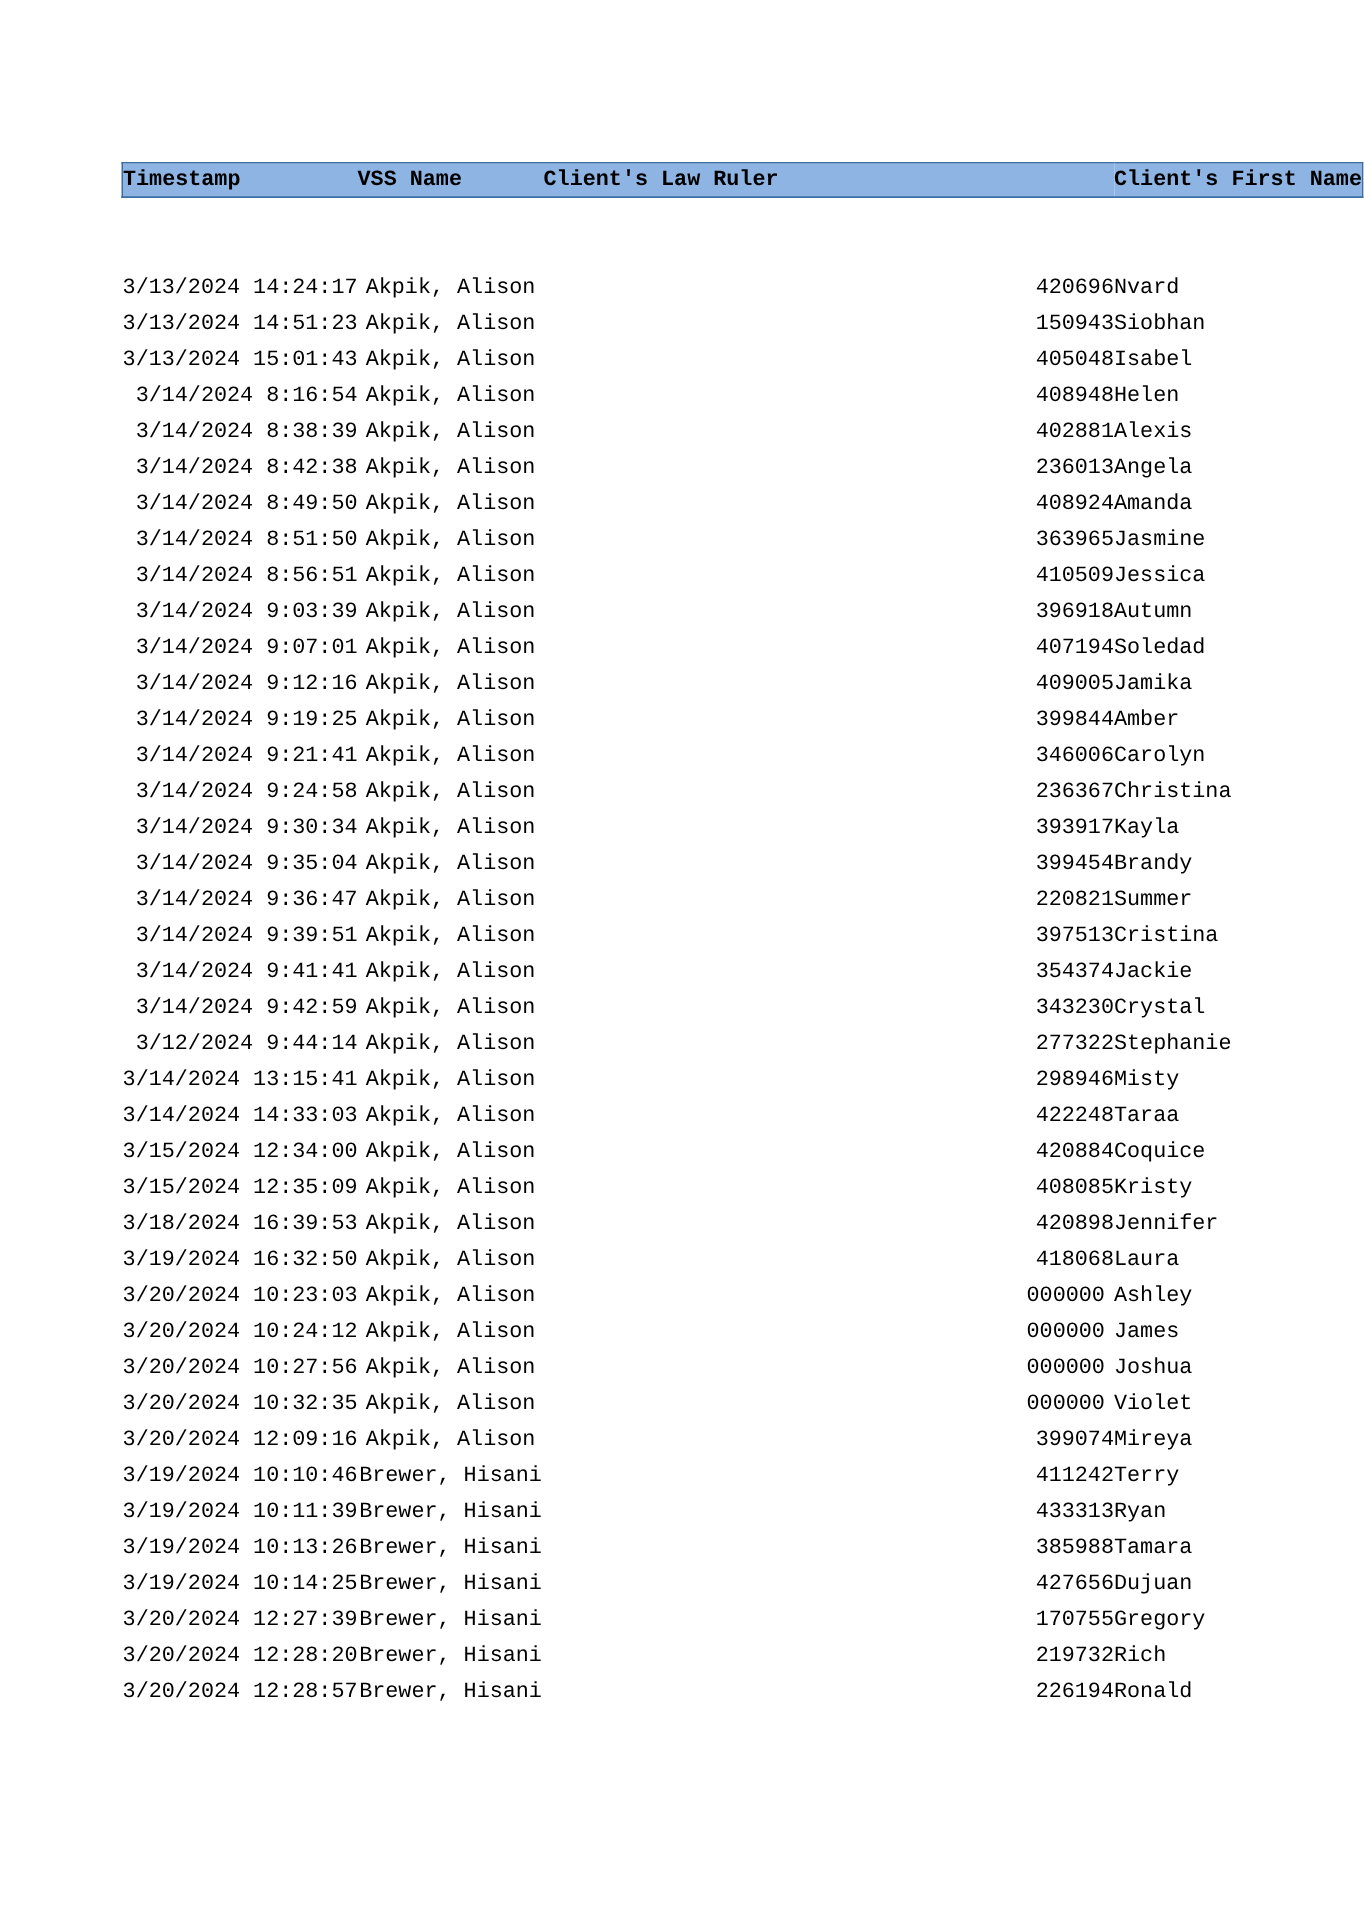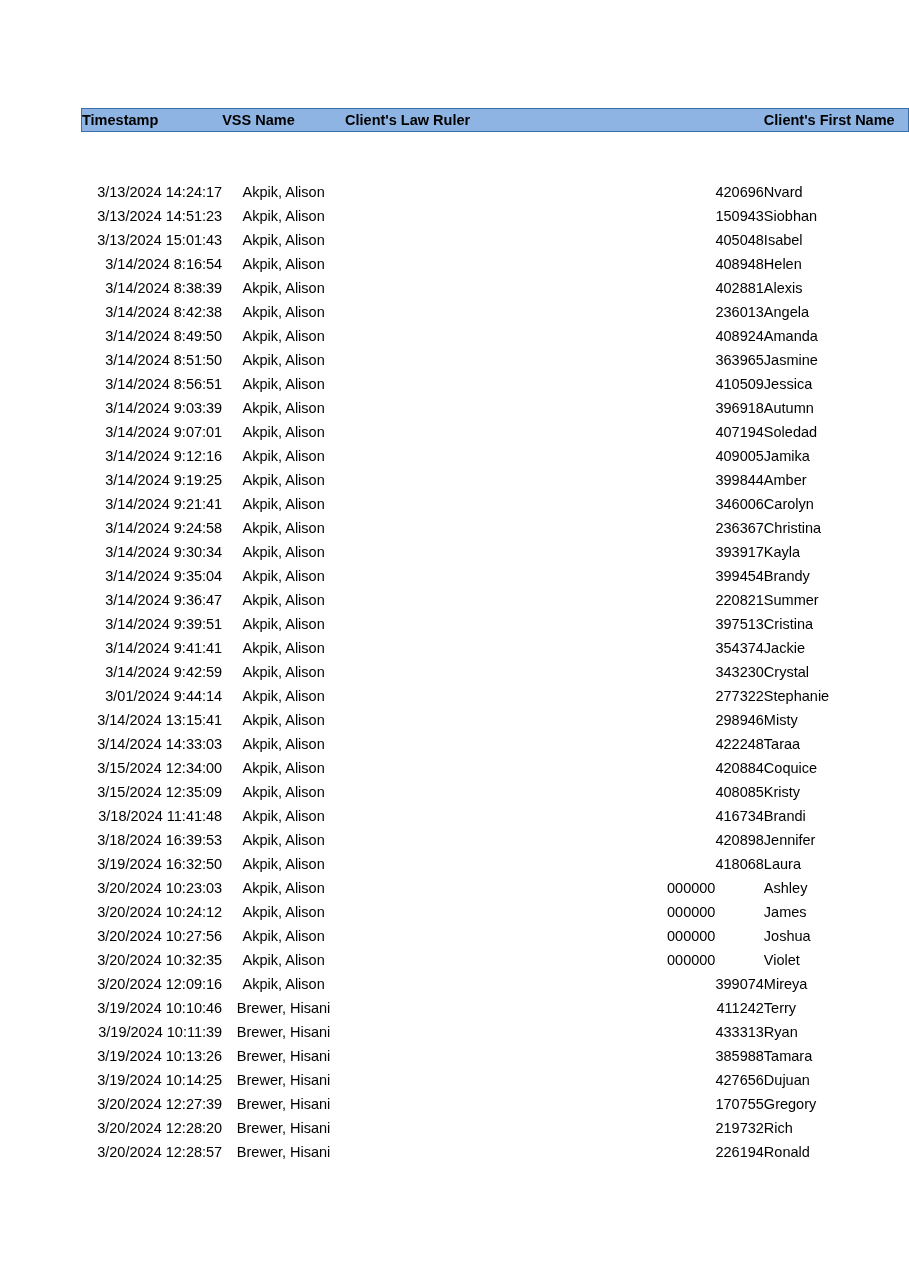--- a/index.html
+++ b/index.html
@@ -14,20 +14,21 @@
     color: #000000;
     position: relative;
     overflow: hidden;
   }
   .sheet {
     position: absolute;
     left: 0;
     top: 0;
     width: 909px;
     height: 956px;
+    font-family: Liberation Mono, monospace;
   }
   table.grid {
     position: absolute;
     left: 81px;
     top: 108px;
     border-collapse: collapse;
     font-size: 14.5px;
   }
   table.grid td, table.grid th {
     padding: 0;
@@ -237,21 +238,21 @@
           <td class="c-ruler">354374</td>
           <td class="c-first">Jackie</td>
         </tr>
         <tr class="data-row">
           <td class="c-timestamp">3/14/2024 9:42:59</td>
           <td class="c-vss">Akpik, Alison</td>
           <td class="c-ruler">343230</td>
           <td class="c-first">Crystal</td>
         </tr>
         <tr class="data-row">
-          <td class="c-timestamp">3/01/2024 9:44:14</td>
+          <td class="c-timestamp">3/12/2024 9:44:14</td>
           <td class="c-vss">Akpik, Alison</td>
           <td class="c-ruler">277322</td>
           <td class="c-first">Stephanie</td>
         </tr>
         <tr class="data-row">
           <td class="c-timestamp">3/14/2024 13:15:41</td>
           <td class="c-vss">Akpik, Alison</td>
           <td class="c-ruler">298946</td>
           <td class="c-first">Misty</td>
         </tr>
@@ -265,26 +266,20 @@
           <td class="c-timestamp">3/15/2024 12:34:00</td>
           <td class="c-vss">Akpik, Alison</td>
           <td class="c-ruler">420884</td>
           <td class="c-first">Coquice</td>
         </tr>
         <tr class="data-row">
           <td class="c-timestamp">3/15/2024 12:35:09</td>
           <td class="c-vss">Akpik, Alison</td>
           <td class="c-ruler">408085</td>
           <td class="c-first">Kristy</td>
-        </tr>
-        <tr class="data-row">
-          <td class="c-timestamp">3/18/2024 11:41:48</td>
-          <td class="c-vss">Akpik, Alison</td>
-          <td class="c-ruler">416734</td>
-          <td class="c-first">Brandi</td>
         </tr>
         <tr class="data-row">
           <td class="c-timestamp">3/18/2024 16:39:53</td>
           <td class="c-vss">Akpik, Alison</td>
           <td class="c-ruler">420898</td>
           <td class="c-first">Jennifer</td>
         </tr>
         <tr class="data-row">
           <td class="c-timestamp">3/19/2024 16:32:50</td>
           <td class="c-vss">Akpik, Alison</td>

